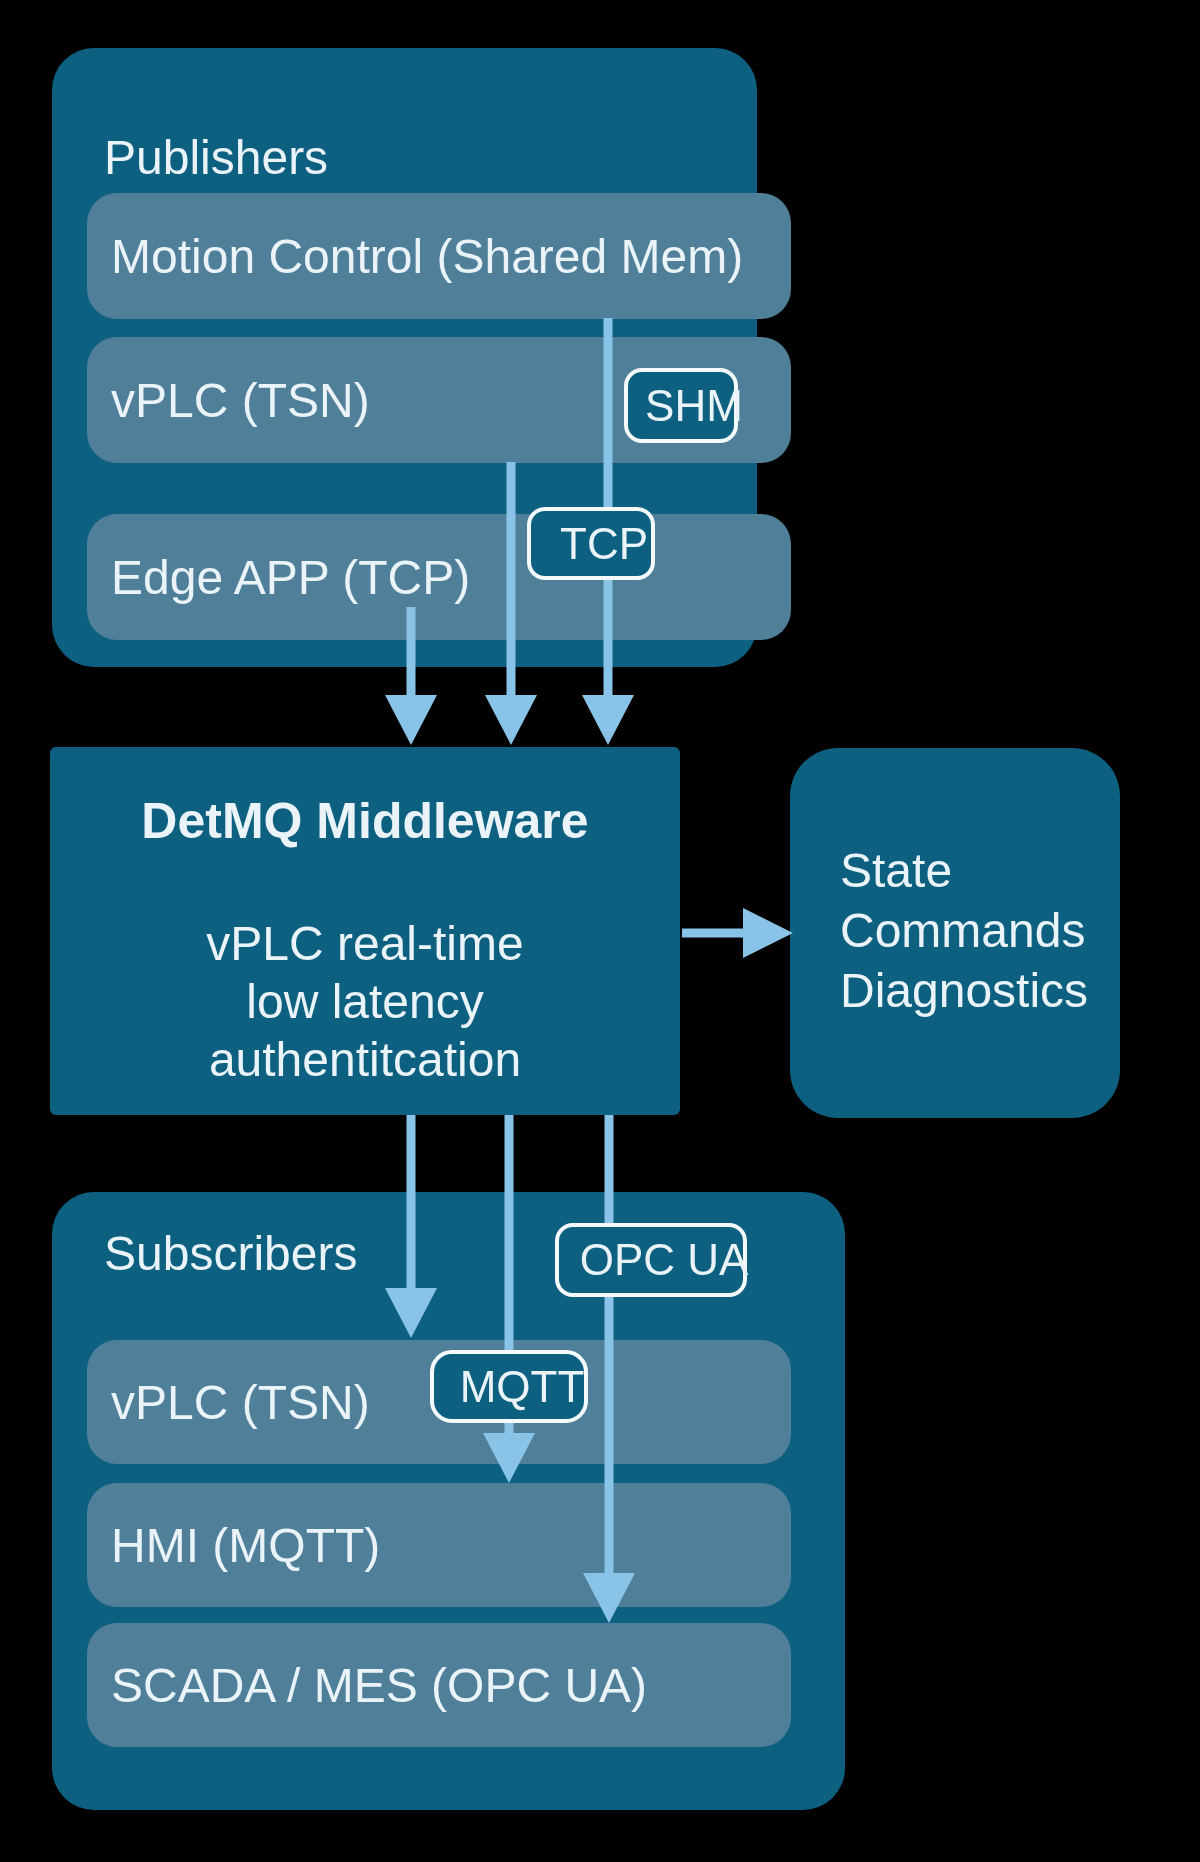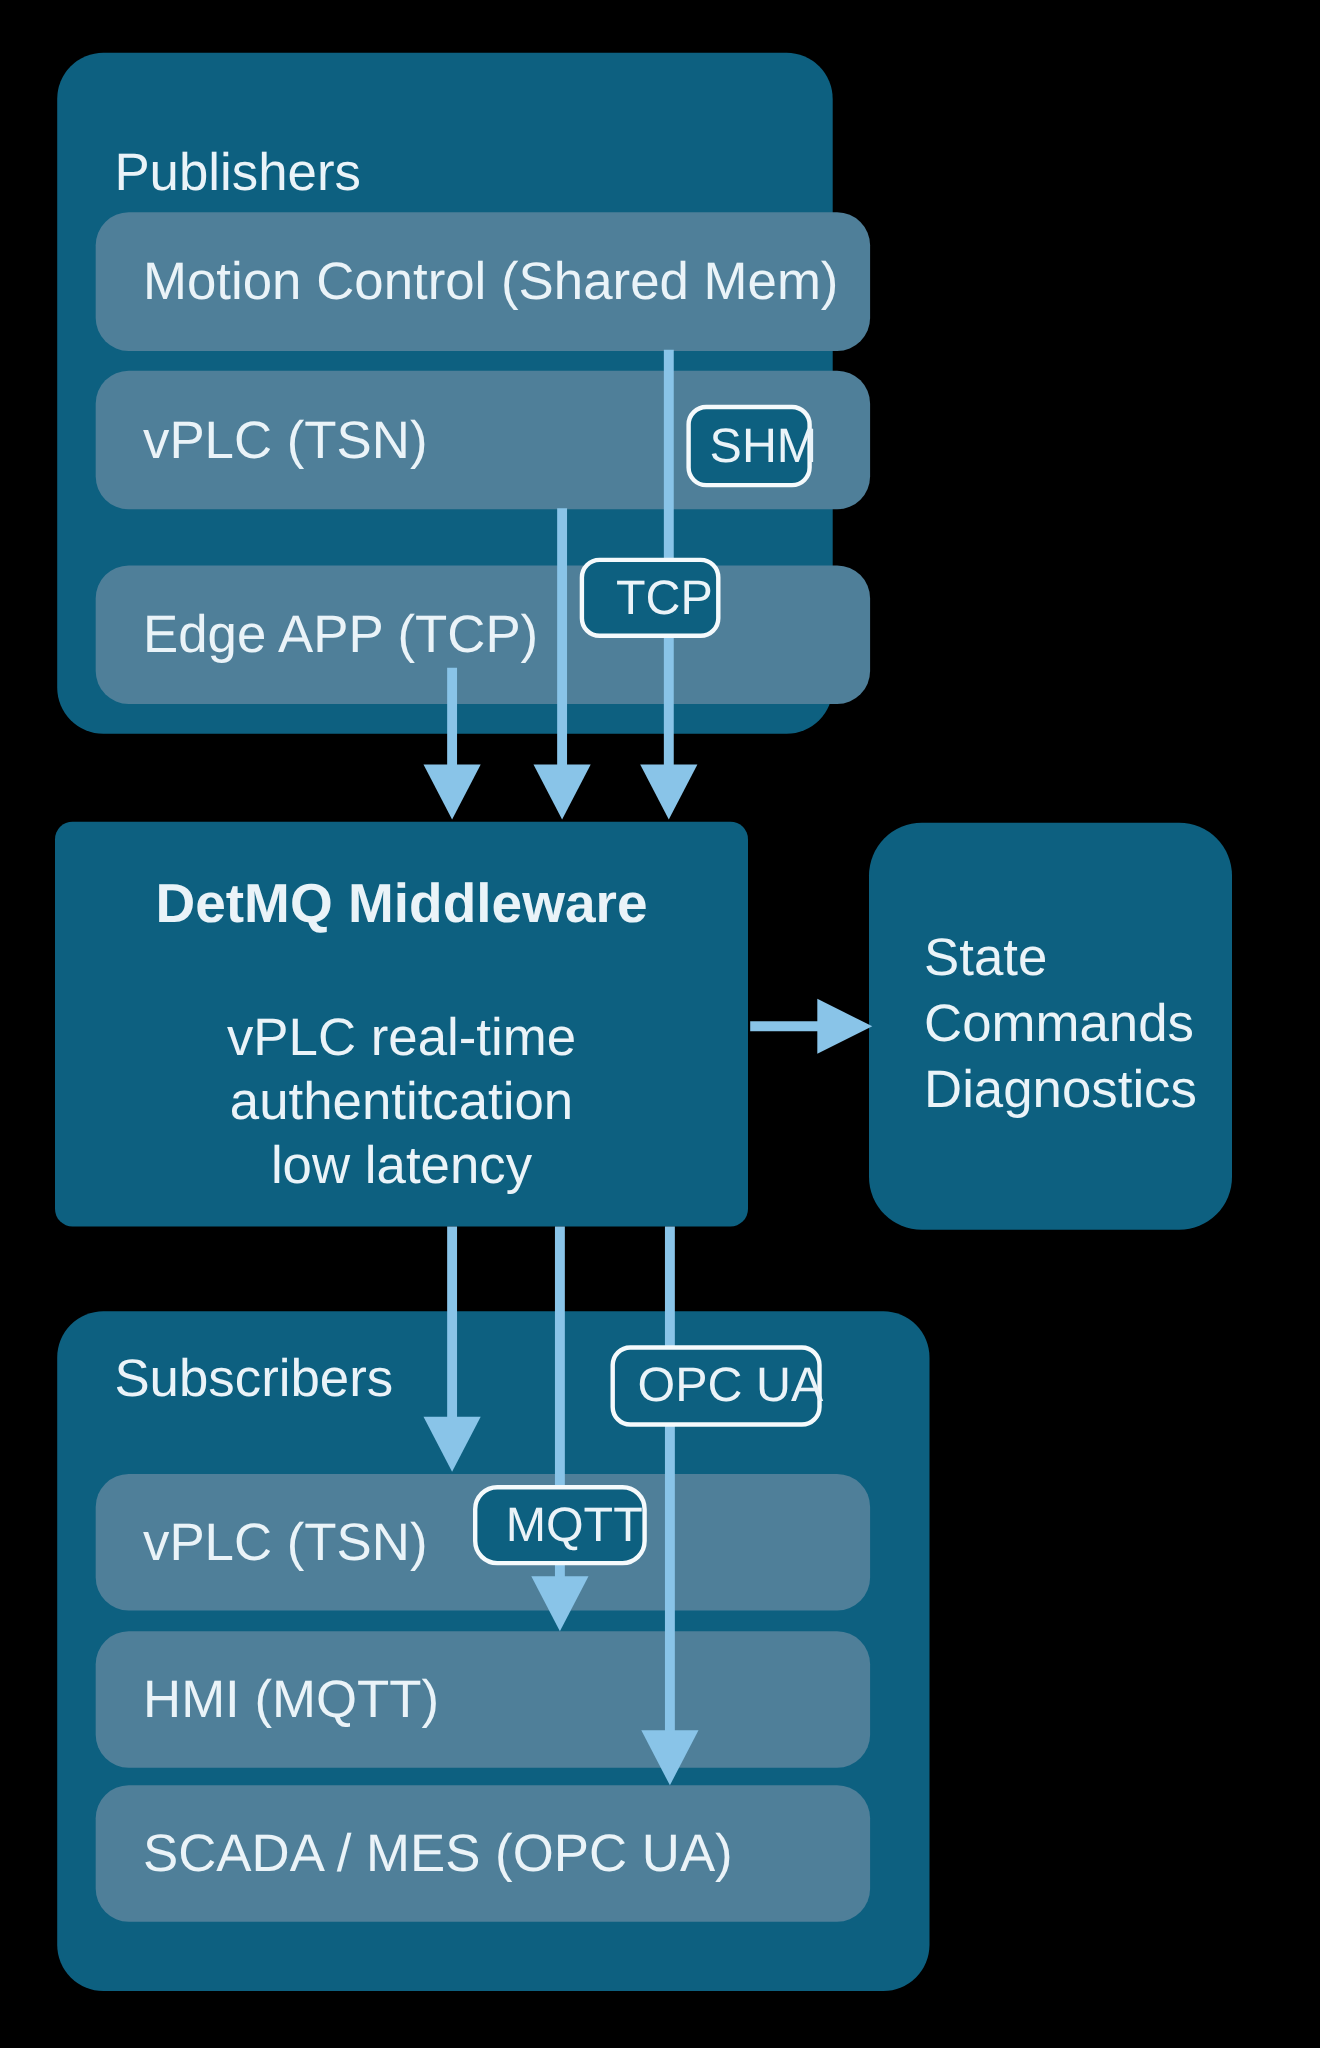--- a/index.html
+++ b/index.html
@@ -18,38 +18,38 @@
     width:1200px;height:1862px;
     background:var(--background);
     overflow:hidden;
   }
   .box{
     position:absolute;
     background:var(--box);
   }
   .publishers-box{left:52px;top:48px;width:705px;height:619px;border-radius:42px;}
   .subscribers-box{left:52px;top:1192px;width:793px;height:618px;border-radius:42px;}
-  .middleware-box{left:50px;top:747px;width:630px;height:368px;border-radius:16px;}
+  .middleware-box{left:50px;top:747px;width:630px;height:368px;border-radius:6px;}
   .outputs-box{left:790px;top:748px;width:330px;height:370px;border-radius:48px;}
   .box-title{
     position:absolute;
     color:var(--text);
     font-size:48px;
     line-height:56px;
     white-space:nowrap;
   }
   .publishers-title{left:52px;top:82px;}
   .subscribers-title{left:52px;top:34px;}
   .row{
     position:absolute;
     left:35px;width:704px;
     background:var(--row);
     border-radius:30px;
     display:flex;align-items:center;
-    padding-left:43px;
+    padding-left:24px;
   }
   .row-label{
     color:var(--text);
     font-size:48px;
     white-space:nowrap;
   }
   .p-row1{top:145px;height:126px;}
   .p-row2{top:289px;height:126px;}
   .p-row3{top:433px;height:126px;margin-top:33px;}
   .s-row1{top:148px;height:124px;}
@@ -119,22 +119,22 @@
     </div>
     <div class="row p-row3">
       <span class="row-label">Edge APP (TCP)</span>
     </div>
   </section>
 
   <section class="box middleware-box">
     <div class="mw-title">DetMQ Middleware</div>
     <div class="mw-features">
       <div class="mw-feature">vPLC real-time</div>
+      <div class="mw-feature">low latency</div>
       <div class="mw-feature">authentitcation</div>
-      <div class="mw-feature">low latency</div>
     </div>
   </section>
 
   <section class="box outputs-box">
     <div class="out-lines">
       <div class="out-line">State</div>
       <div class="out-line">Commands</div>
       <div class="out-line">Diagnostics</div>
     </div>
   </section>

